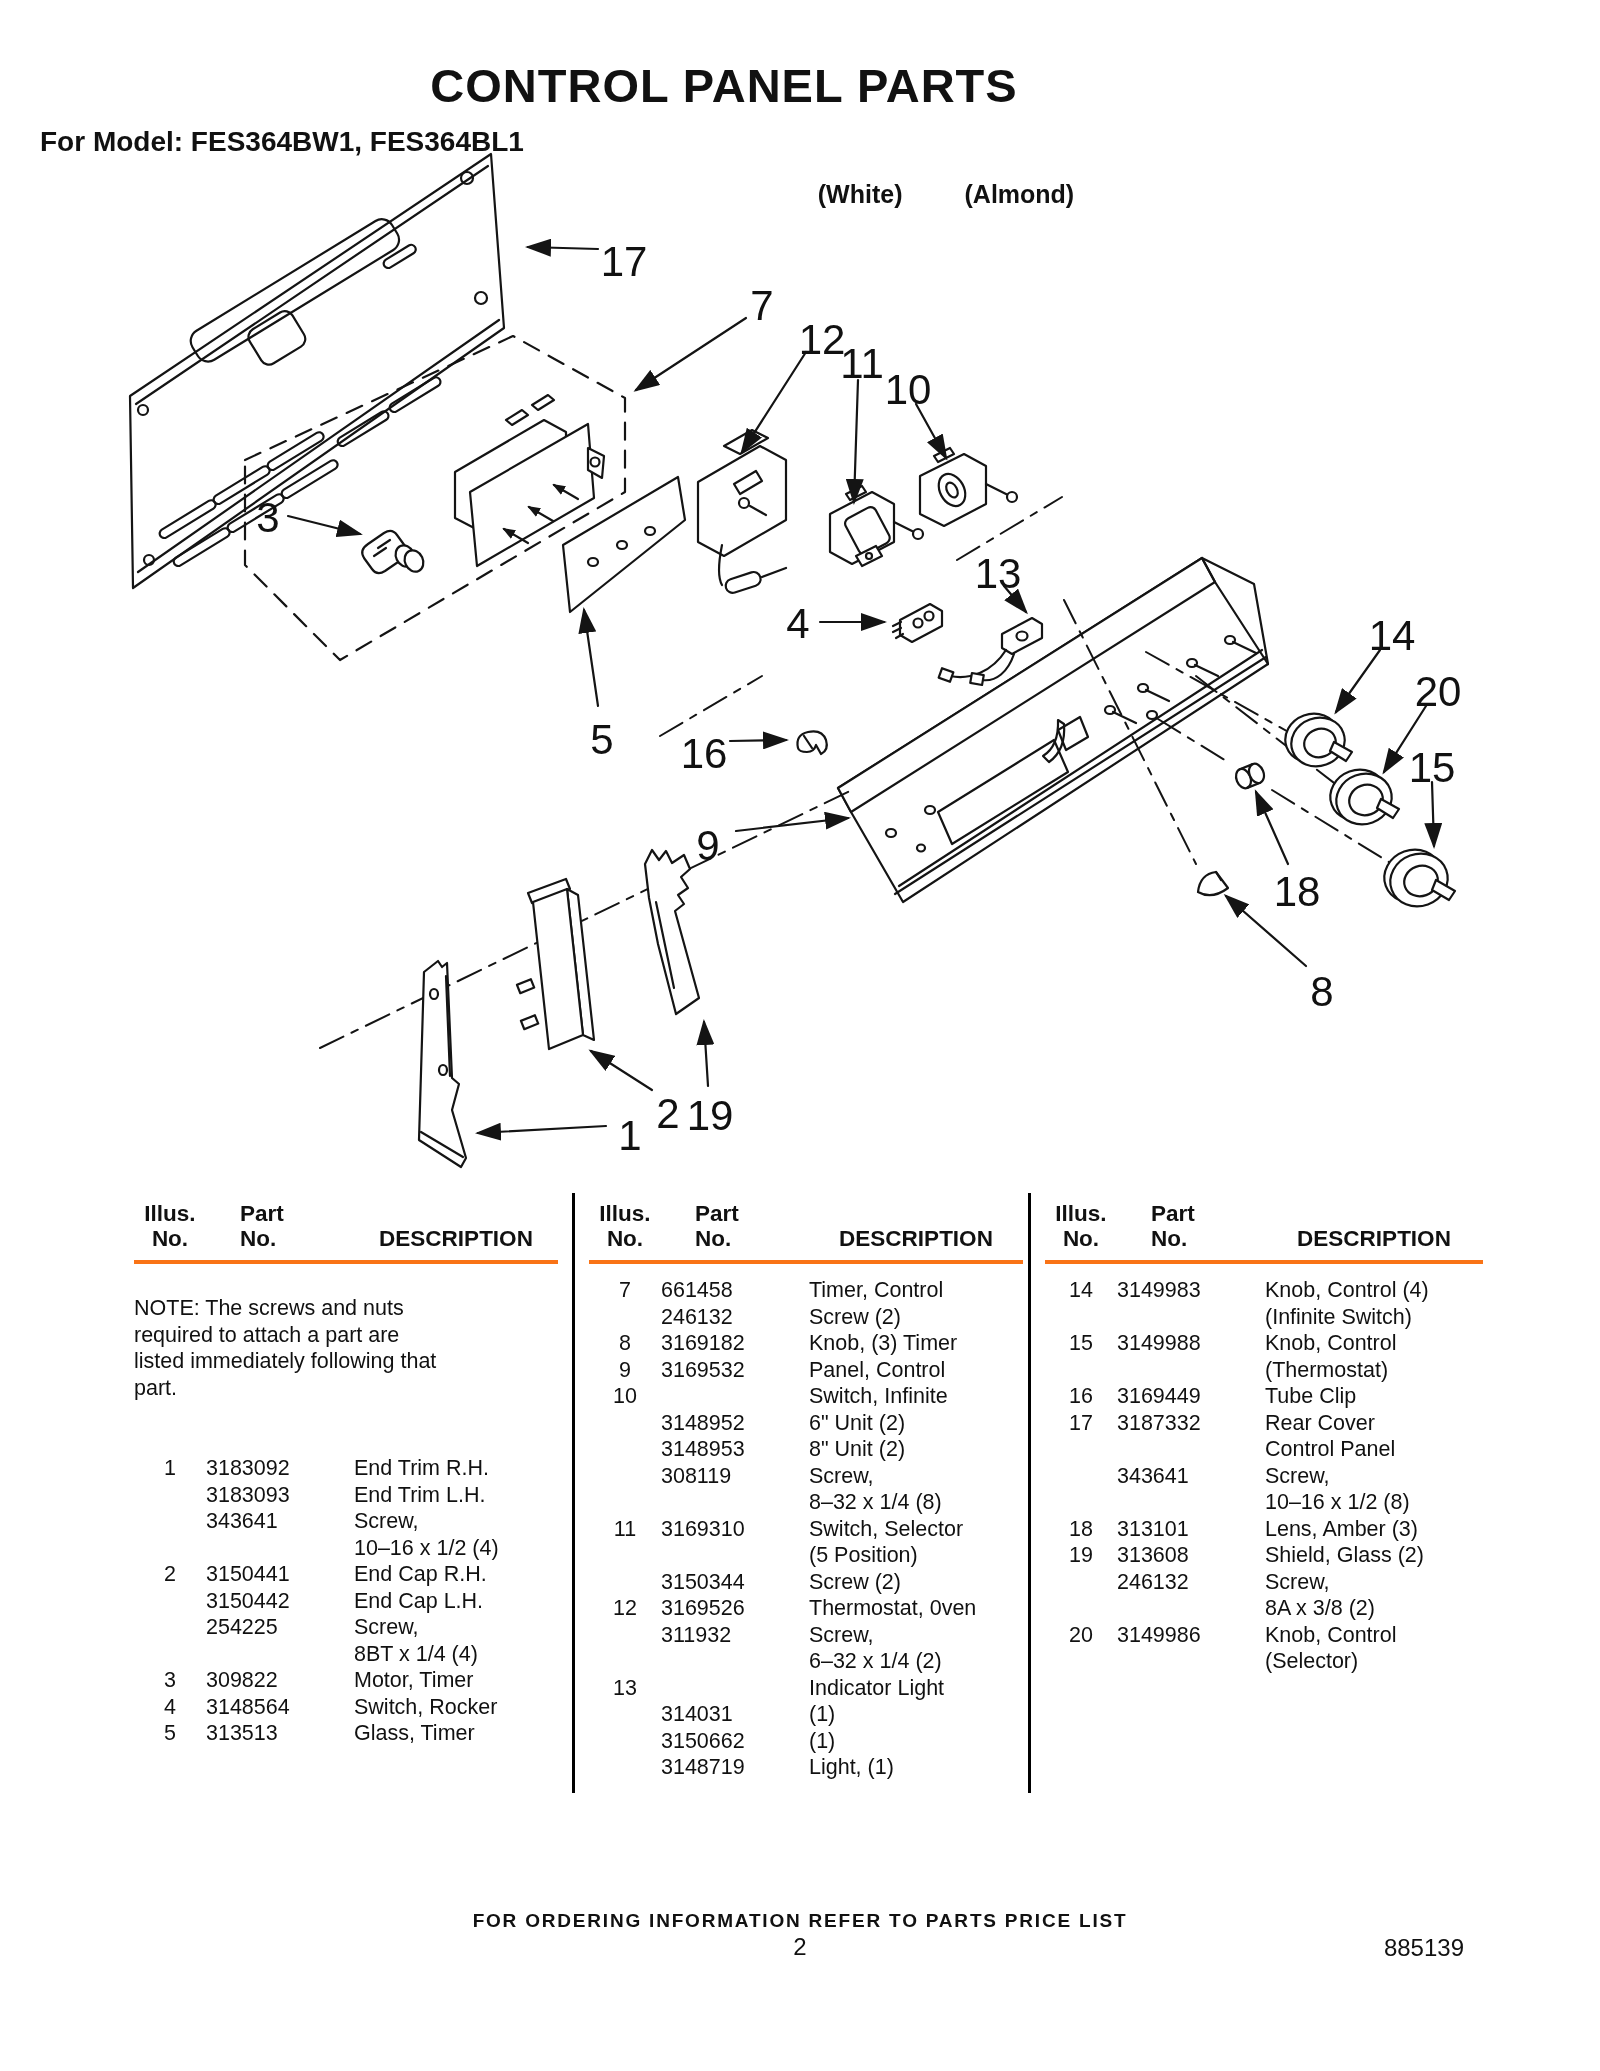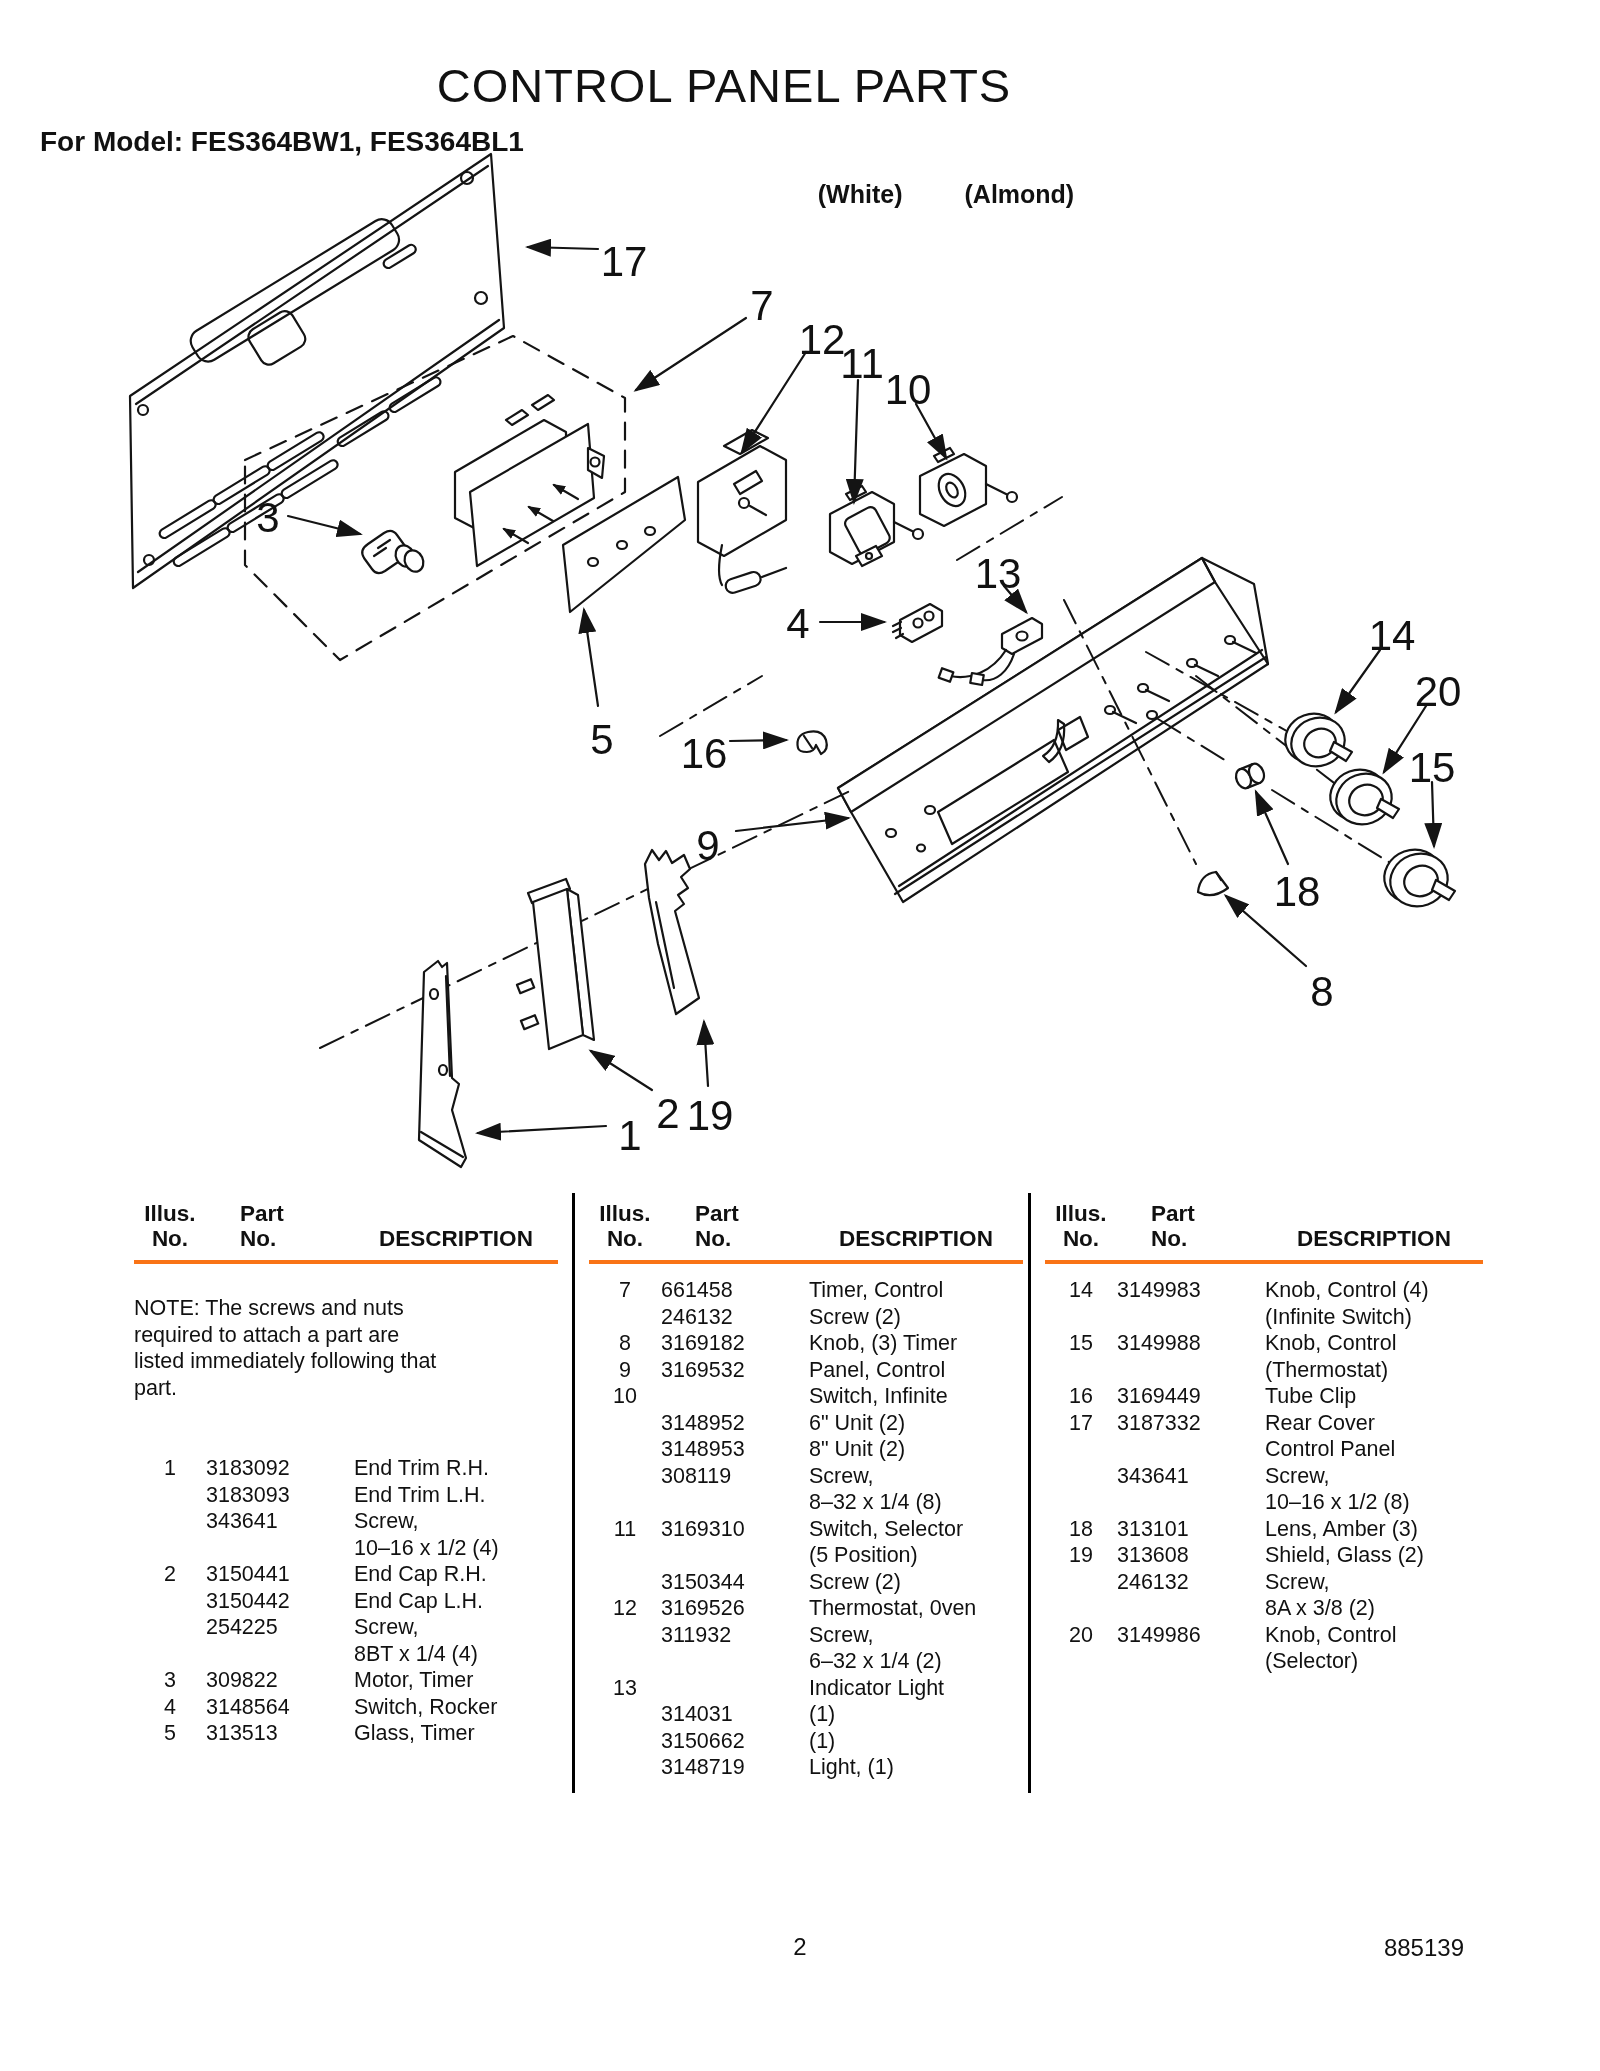--- a/index.html
+++ b/index.html
@@ -1,20 +1,20 @@
 <!DOCTYPE html>
 <html><head>
 <meta charset="utf-8">
 <style>
   html,body{margin:0;padding:0;background:#888;}
   .page{position:relative;width:1600px;height:2071px;background:#ffffff;margin:0 auto;
         font-family:"Liberation Sans","DejaVu Sans",sans-serif;color:#111;overflow:hidden;}
   
   .doc-title{position:absolute;top:58px;left:0;width:1448px;text-align:center;
-             font-size:47px;font-weight:400;letter-spacing:1px;}
+             font-size:47px;font-weight:700;letter-spacing:1px;}
   .doc-subtitle{position:absolute;top:126px;left:0;width:1300px;text-align:left;
              font-size:28px;font-weight:700;padding-left:40px;}
   .finish-row{position:absolute;top:180px;left:0;width:1600px;display:flex;
              justify-content:center;gap:62px;transform:translateX(146px);
              font-size:25px;font-weight:700;}
   
   svg.diagram{position:absolute;left:0;top:0;width:1600px;height:2071px;z-index:1;}
   svg.diagram *{vector-effect:none;}
   .callout-text{font-family:"Liberation Sans","DejaVu Sans",sans-serif;font-size:42px;fill:#111;}
   
@@ -580,16 +580,17 @@
           <div class="c-desc">Knob, Control</div>
         </div>
         <div class="trow">
           <div class="c-illus"></div>
           <div class="c-part"></div>
           <div class="c-desc">(Selector)</div>
         </div>
       </div>
   </div>
 
+  <div class="footer-line">FOR ORDERING INFORMATION REFER TO PARTS PRICE LIST</div>
   <div class="page-number">2</div>
   <div class="doc-number">885139</div>
 
 </div>
 
 </body></html>

